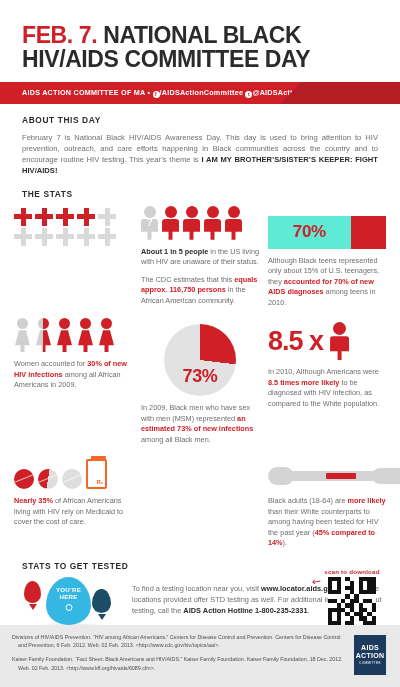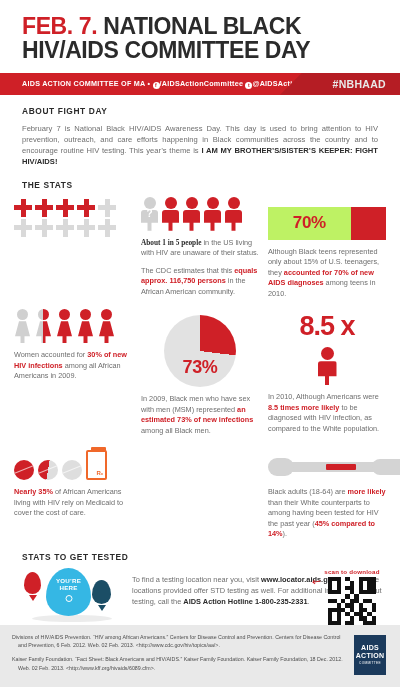--- a/index.html
+++ b/index.html
@@ -6,21 +6,21 @@
   html, body {
     width: 400px; height: 687px;
     background: #ffffff;
     font-family: "Liberation Sans", sans-serif;
     color: #6e6e6e;
     overflow: hidden;
   }
   .page { position: relative; width: 400px; height: 687px; }
 
   
-  .title-block { padding: 14px 22px 4px 22px; }
+  .title-block { padding: 23px 22px 4px 22px; }
   .title-line {
     font-size: 23px; font-weight: bold; letter-spacing: -0.4px;
     color: #2b2b2b; line-height: 1.06;
   }
   .title-red { color: #cf2027; }
 
   .banner-wrap { position: relative; height: 22px; margin: 6px 0 0 0; }
   .banner {
     position: absolute; left: 0; top: 0; height: 22px; width: 400px;
     background: #cf2027;
@@ -59,21 +59,21 @@
   .stats-head { padding: 12px 22px 0 22px; }
   .grid {
     padding: 7px 14px 0 14px;
     display: grid;
     grid-template-columns: 1fr 1fr 1fr;
     column-gap: 9px;
   }
   .cell { position: relative; }
   .txt { font-size: 7.3px; line-height: 1.44; margin-top: 7px; color: #6e6e6e; }
   .txt .hl { color: #cf2027; font-weight: bold; }
-  .txt .dk { color: #2b2b2b; font-weight: bold; font-family: Liberation Serif, serif; }
+  .txt .dk { color: #2b2b2b; font-weight: bold; }
 
   
   .cross-rows { display:flex; flex-direction:column; gap:2px; margin-top:2px; }
   .cross-row { display:flex; gap:3px; }
   .cross { position: relative; width: 18px; height: 18px; }
   .cross::before, .cross::after {
     content:""; position:absolute; background: currentColor;
   }
   .cross::before { left:6.5px; top:0; width:5px; height:18px; }
   .cross::after  { top:6.5px; left:0; width:18px; height:5px; }
@@ -115,21 +115,21 @@
   .woman.half .head {
     background: linear-gradient(90deg,#d0d0d0 50%,#cf2027 50%);
   }
   .woman.half .body {
     background: linear-gradient(90deg,#d0d0d0 50%,#cf2027 50%);
   }
 
   
   .bar70 {
     margin-top: 10px; height: 33px; width: 100%;
-    background: #bef264; position: relative; display:flex; align-items:center;
+    background: #5eead4; position: relative; display:flex; align-items:center;
   }
   .bar70 .fill {
     position:absolute; right:0; top:0; height:33px; width: 30%;
     background:#cf2027;
   }
   .bar70 .lbl {
     position: relative; width: 70%; text-align:center;
     color:#cf2027; font-size:17px; font-weight:bold; letter-spacing:-0.3px;
   }
 
@@ -138,21 +138,21 @@
   .pie {
     position: relative; width: 72px; height: 72px; border-radius:50%;
     background: conic-gradient(#cf2027 0deg 97deg, #e2e2e2 97deg 360deg);
   }
   .pie .plbl {
     position:absolute; left:0; right:0; top:42px; text-align:center;
     color:#cf2027; font-size:18px; font-weight:bold; letter-spacing:-0.3px;
   }
 
   
-  .x85 { display:flex; align-items:center; gap:7px; margin-top:4px;flex-direction:column; }
+  .x85 { display:flex; align-items:center; gap:7px; margin-top:4px; }
   .x85 .num {
     color:#cf2027; font-size:27px; font-weight:bold; letter-spacing:-1px;
     line-height:1;
   }
   .x85 .person { width:19px; height:38px; }
   .x85 .person .head { left:3px; width:13px; height:13px; }
   .x85 .person .body { top:14px; width:19px; height:24px;
     clip-path: polygon(0 0,19px 0,19px 15px,11.5px 15px,11.5px 24px,7.5px 24px,7.5px 15px,0 15px); }
 
   
@@ -289,25 +289,24 @@
   <div class="banner-wrap">
     <div class="banner">
       <div class="banner-left">
         <span>AIDS ACTION COMMITTEE OF MA</span>
         <span>•</span>
         <span class="soc">f</span><span>/AIDSActionCommittee</span>
         <span class="soc">t</span><span>@AIDSAction</span>
       </div>
     </div>
     <div class="banner-notch"></div>
-    <div class="banner-right">#NBHAAD</div>
   </div>
 
   <div class="about">
-    <div class="sec-head">ABOUT FIGHT DAY</div>
+    <div class="sec-head">ABOUT THIS DAY</div>
     <p><span>February 7 is National Black HIV/AIDS Awareness Day. This day is used to bring attention to HIV prevention, outreach, and care efforts happening in Black communities across the country and to encourage routine HIV testing. This year’s theme is </span><strong>I AM MY BROTHER’S/SISTER’S KEEPER: FIGHT HIV/AIDS!</strong></p>
   </div>
 
   <div class="stats-head">
     <div class="sec-head">THE STATS</div>
   </div>
 
   <div class="grid">
 
     <div class="cell">

